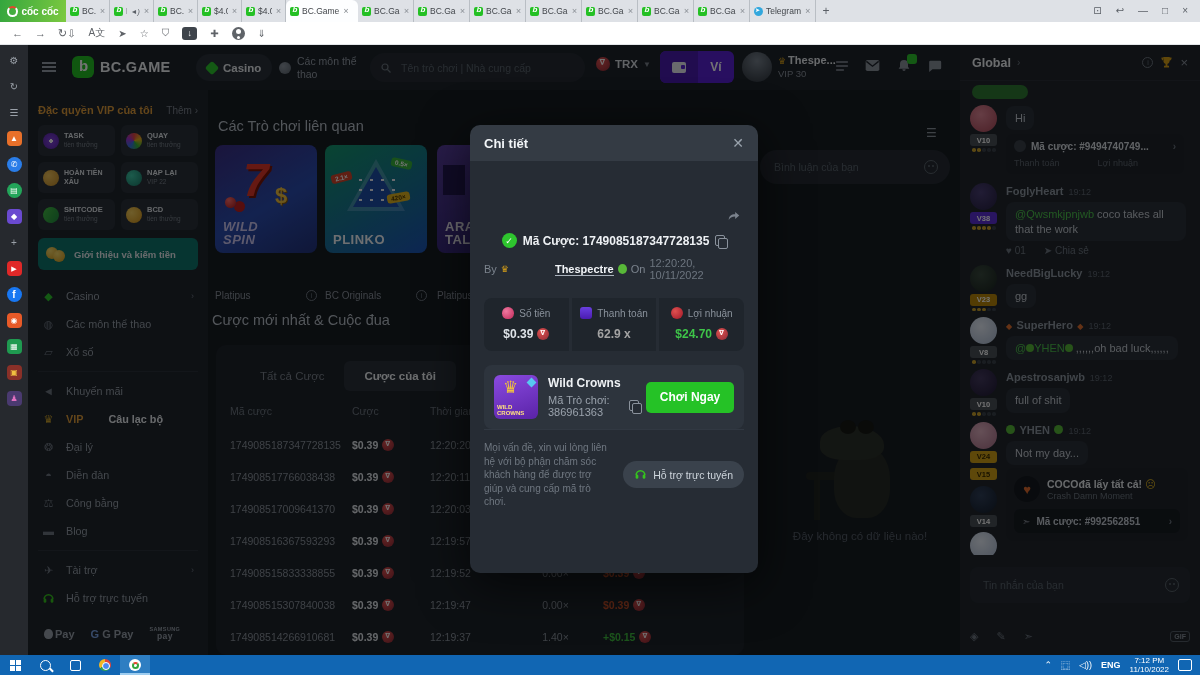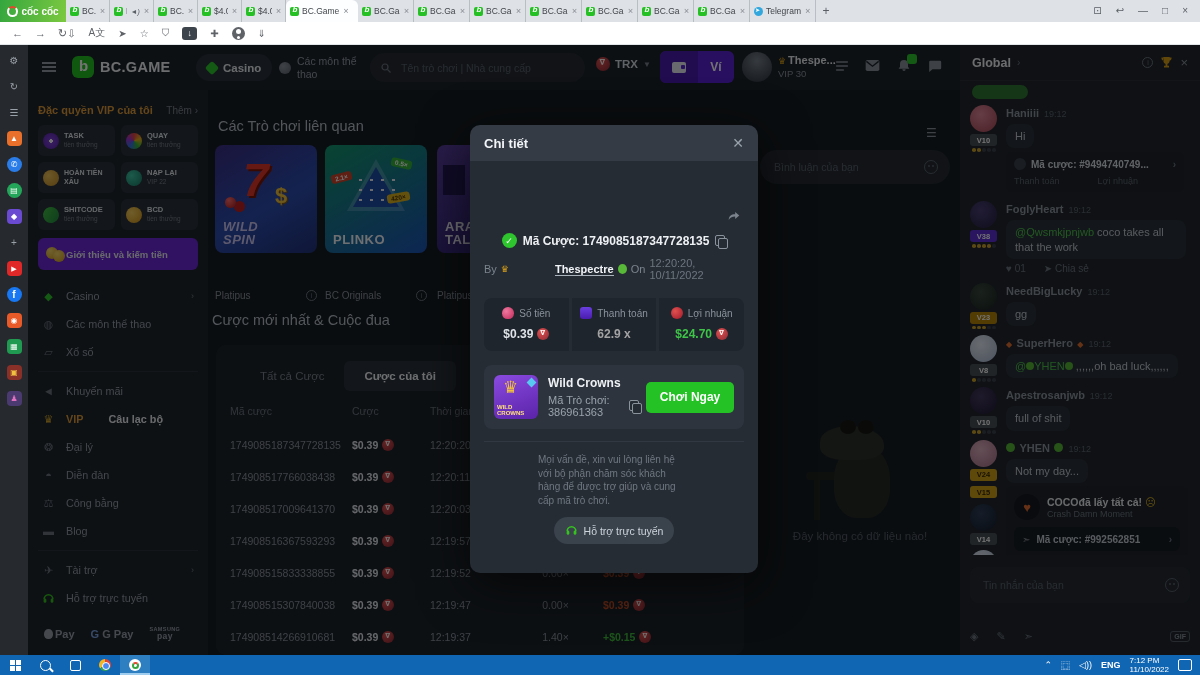--- a/index.html
+++ b/index.html
@@ -85,21 +85,21 @@
   .promo{background:#2a313a;border-radius:6px;height:31px;display:flex;align-items:center;gap:5px;padding:0 5px;overflow:hidden;}
   .promo .pi{width:16px;height:16px;border-radius:50%;flex:0 0 auto;}
   .promo .pt{font-size:7.5px;font-weight:bold;color:#dfe4e9;line-height:1.15;}
   .promo .ps{font-size:6.5px;color:#7b838d;font-weight:normal;display:block;}
   .pi1{background:radial-gradient(circle,#fff 15%,#7a3fd4 18%,#5a23a8 100%);}
   .pi2{background:conic-gradient(#e04545,#e8b020,#35b335,#3570e0,#9a35d0,#e04545);}
   .pi3{background:radial-gradient(circle at 35% 35%,#f0c35a,#c08a28);}
   .pi4{background:radial-gradient(circle at 35% 35%,#3fc9a8,#1a7a68);}
   .pi5{background:linear-gradient(135deg,#45c045,#1f8a3f);border-radius:4px;transform:rotate(-15deg);}
   .pi6{background:radial-gradient(circle at 35% 35%,#f5cf5f,#d09018);}
-  .referral{margin-top:8px;background:#6d28d9;border-radius:6px;height:32px;display:flex;align-items:center;padding:0 8px;}
+  .referral{margin-top:8px;background:#0f766e;border-radius:6px;height:32px;display:flex;align-items:center;gap:8px;padding:0 8px;}
   .coins{width:20px;height:14px;position:relative;flex:0 0 auto;}
   .coins::before,.coins::after{content:"";position:absolute;width:12px;height:12px;border-radius:50%;background:radial-gradient(circle at 35% 30%,#f8d96a,#d29a1c);}
   .coins::after{left:7px;top:3px;}
   .ref-label{color:#e6eaee;font-size:9.5px;font-weight:bold;}
   .menu{margin-top:12px;}
   .mitem{display:flex;align-items:center;gap:11px;height:28px;color:#959ea8;font-size:10.8px;padding:0 4px;}
   .mico{width:13px;text-align:center;color:#6d7680;font-size:11px;flex:0 0 auto;}
   .mdiv{height:1px;background:#2b323b;margin:5px 0;}
   .varrow{margin-left:auto;color:#6d7680;font-size:9px;}
   .viplbl{color:#dd9b3a;font-weight:bold;}
@@ -247,41 +247,41 @@
   .stat-val.green{color:#3ec449;}
   .game-row{margin-top:14px;background:#2d343d;border-radius:8px;height:64px;display:flex;align-items:center;gap:10px;padding:0 10px;}
   .gthumb{width:44px;height:44px;border-radius:6px;background:linear-gradient(160deg,#8a4ae0,#5a23a8);position:relative;flex:0 0 auto;overflow:hidden;}
   .gthumb .cr{position:absolute;left:9px;top:2px;color:#f0c040;font-size:17px;}
   .gthumb .gt{position:absolute;left:3px;bottom:2px;font-size:6px;font-weight:900;color:#ffe080;line-height:1.1;}
   .gthumb .gem{position:absolute;right:3px;top:4px;width:7px;height:7px;background:#58c8f0;transform:rotate(45deg);}
   .gmeta{flex:1;}
   .gm-name{color:#eef1f4;font-weight:bold;font-size:12px;}
   .gm-id{color:#9aa2ac;font-size:11px;margin-top:4px;display:flex;align-items:center;gap:6px;}
   .playbtn{width:88px;height:31px;background:#25c226;border-radius:5px;color:#fff;font-weight:bold;font-size:12px;display:flex;align-items:center;justify-content:center;flex:0 0 auto;}
-  .support-row{margin-top:12px;border-top:1px solid #313842;padding-top:11px;display:flex;gap:10px;align-items:center;flex-direction:column;}
+  .support-row{border-top:1px solid #313842;padding-top:11px;display:flex;gap:10px;align-items:center;}
   .support-txt{width:152px;color:#6f7780;font-size:10px;line-height:1.35;}
   .support-btn{height:27px;border-radius:14px;background:#3a424c;display:flex;align-items:center;gap:6px;padding:0 11px;color:#ced5dc;font-size:10.5px;white-space:nowrap;}
 
   
   .taskbar{position:absolute;left:0;top:655px;width:1200px;height:20px;background:#1166b3;display:flex;align-items:center;color:#fff;}
   .tbtn{width:30px;height:20px;display:flex;align-items:center;justify-content:center;flex:0 0 auto;}
   .winlogo{width:11px;height:11px;display:grid;grid-template-columns:1fr 1fr;gap:1px;}
   .winlogo i{background:#fff;}
   .tsearch{width:11px;height:11px;border:1.6px solid #fff;border-radius:50%;position:relative;}
   .tsearch::after{content:"";position:absolute;left:8px;top:8px;width:5px;height:1.6px;background:#fff;transform:rotate(45deg);}
   .tview{width:11px;height:11px;border:1.4px solid #fff;border-radius:2px;}
   .chrome-ico{width:12px;height:12px;border-radius:50%;background:conic-gradient(#e84436 0 33%,#30a350 33% 66%,#f2b824 66% 100%);position:relative;}
   .chrome-ico::after{content:"";position:absolute;left:3px;top:3px;width:6px;height:6px;border-radius:50%;background:#4a8af0;border:1px solid #fff;}
   .cc-ico{width:12px;height:12px;border-radius:50%;background:#fff;position:relative;}
   .cc-ico::after{content:"";position:absolute;left:2.5px;top:2.5px;width:7px;height:7px;border-radius:50%;border:2px solid #34a63e;border-top-color:#e8452c;box-sizing:border-box;}
   .tbtn.on{background:#2e7ec2;box-shadow:inset 0 -2px 0 #9ecdf0;}
   .tray{margin-left:auto;display:flex;align-items:center;gap:9px;padding-right:8px;}
   .tray .g{font-size:9px;}
   .tlang{font-size:9px;font-weight:bold;}
-  .tclock{text-align:left;font-size:8px;line-height:1.15;}
+  .tclock{text-align:center;font-size:8px;line-height:1.15;}
   .actionctr{width:14px;height:12px;border:1.3px solid #fff;border-radius:2px;position:relative;}
 </style>
 </head>
 <body>
 
 <div class="screen">
 
   <div class="tabstrip">
     <div class="brand">
       <span class="brand-ring"></span>
@@ -726,21 +726,20 @@
         <div class="msg">
           <span class="mav a1"></span>
           <span class="mbadge b-gray">V10</span>
           <span class="mdots">
               <i class="f"></i>
               <i class="f"></i>
               <i></i>
               <i></i>
               <i></i>
             </span>
-          <div><span class="mname">Haniiii</span><span class="mtime">19:12</span></div>
           <span class="mbubble">Hi</span>
           <div class="betcard">
             <div class="betref">
                 <span class="dotico"></span>
                 <span>Mã cược: #9494740749...</span>
                 <span class="arr">›</span>
               </div>
             <div class="betlabels">
                 <span>Thanh toán</span>
                 <span>Lợi nhuận</span>

